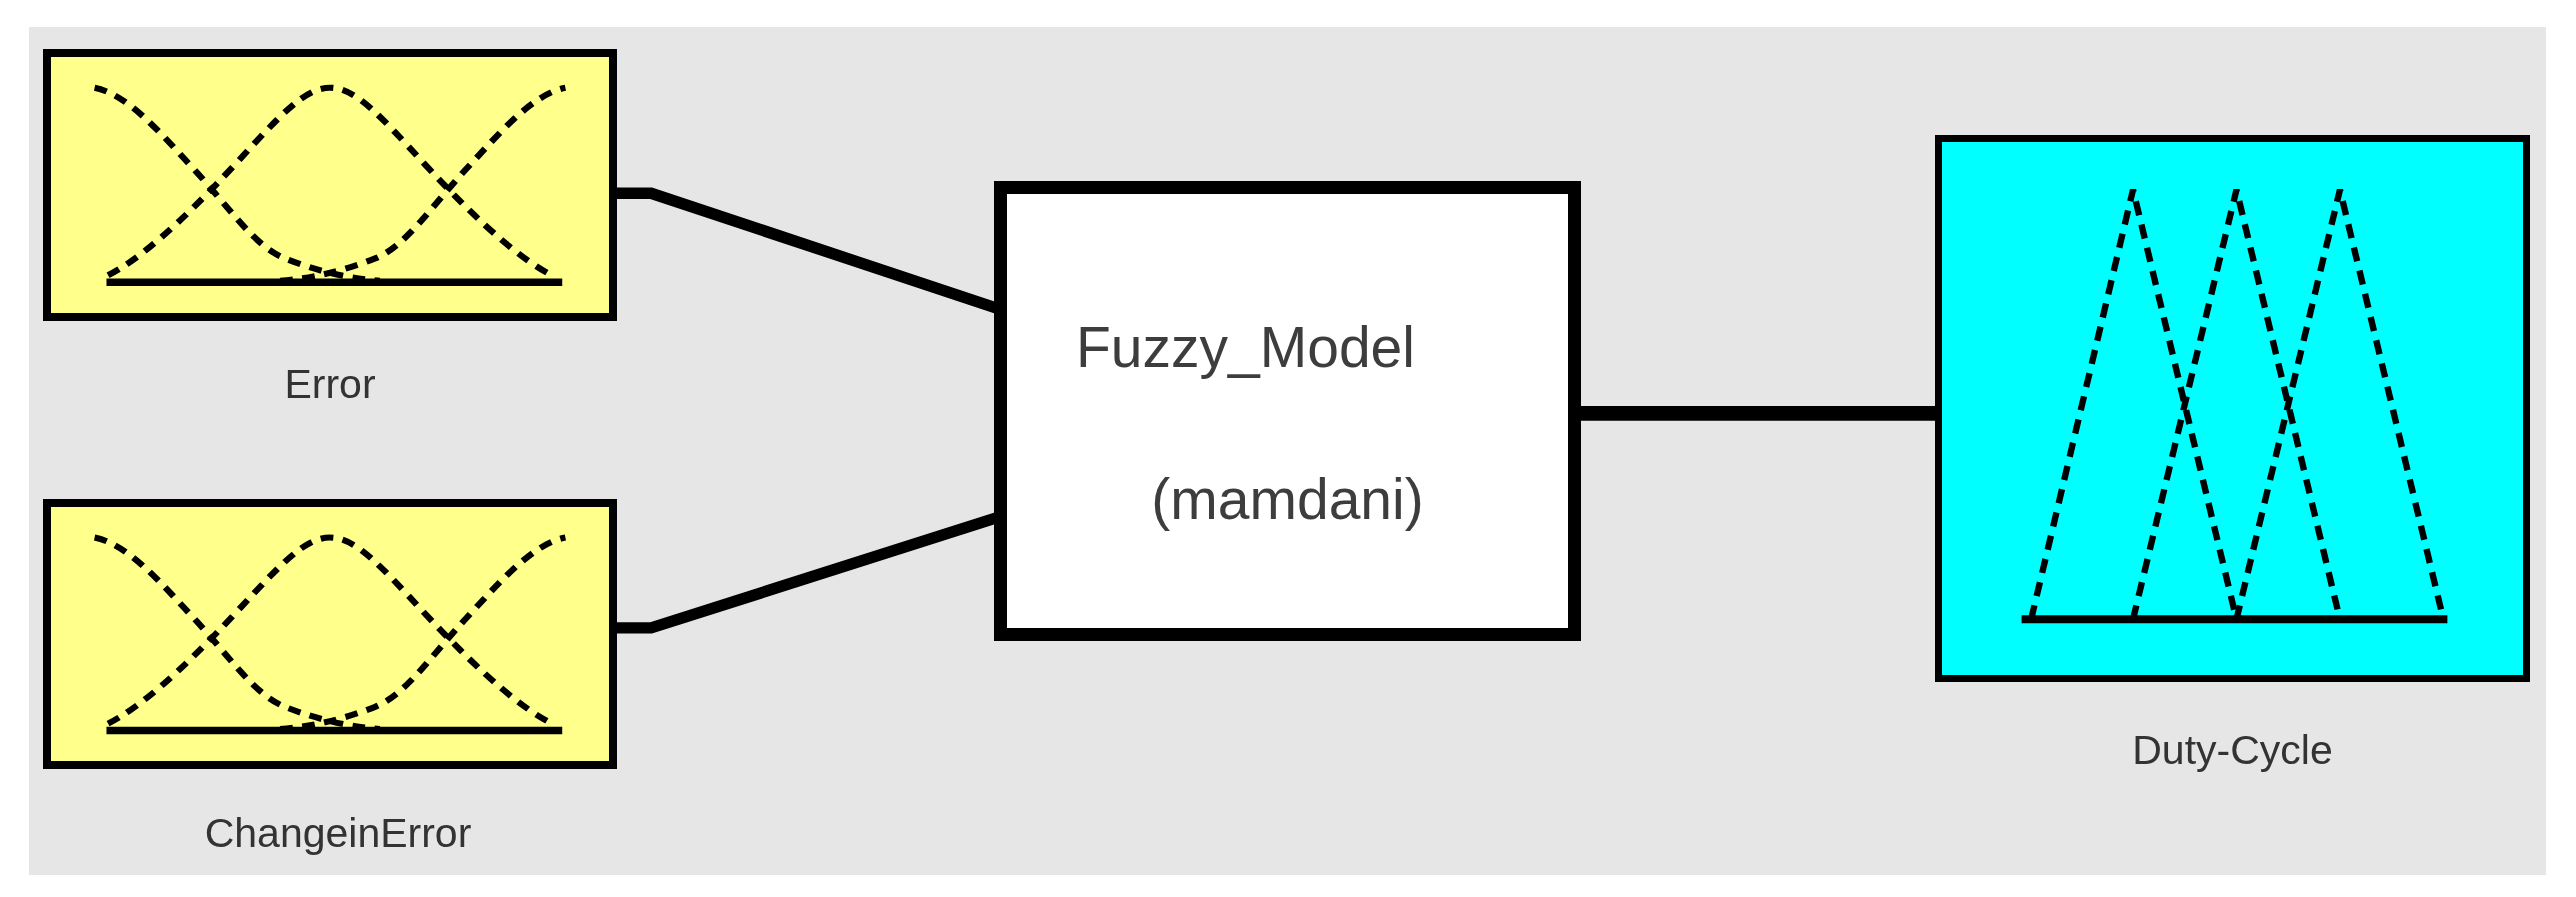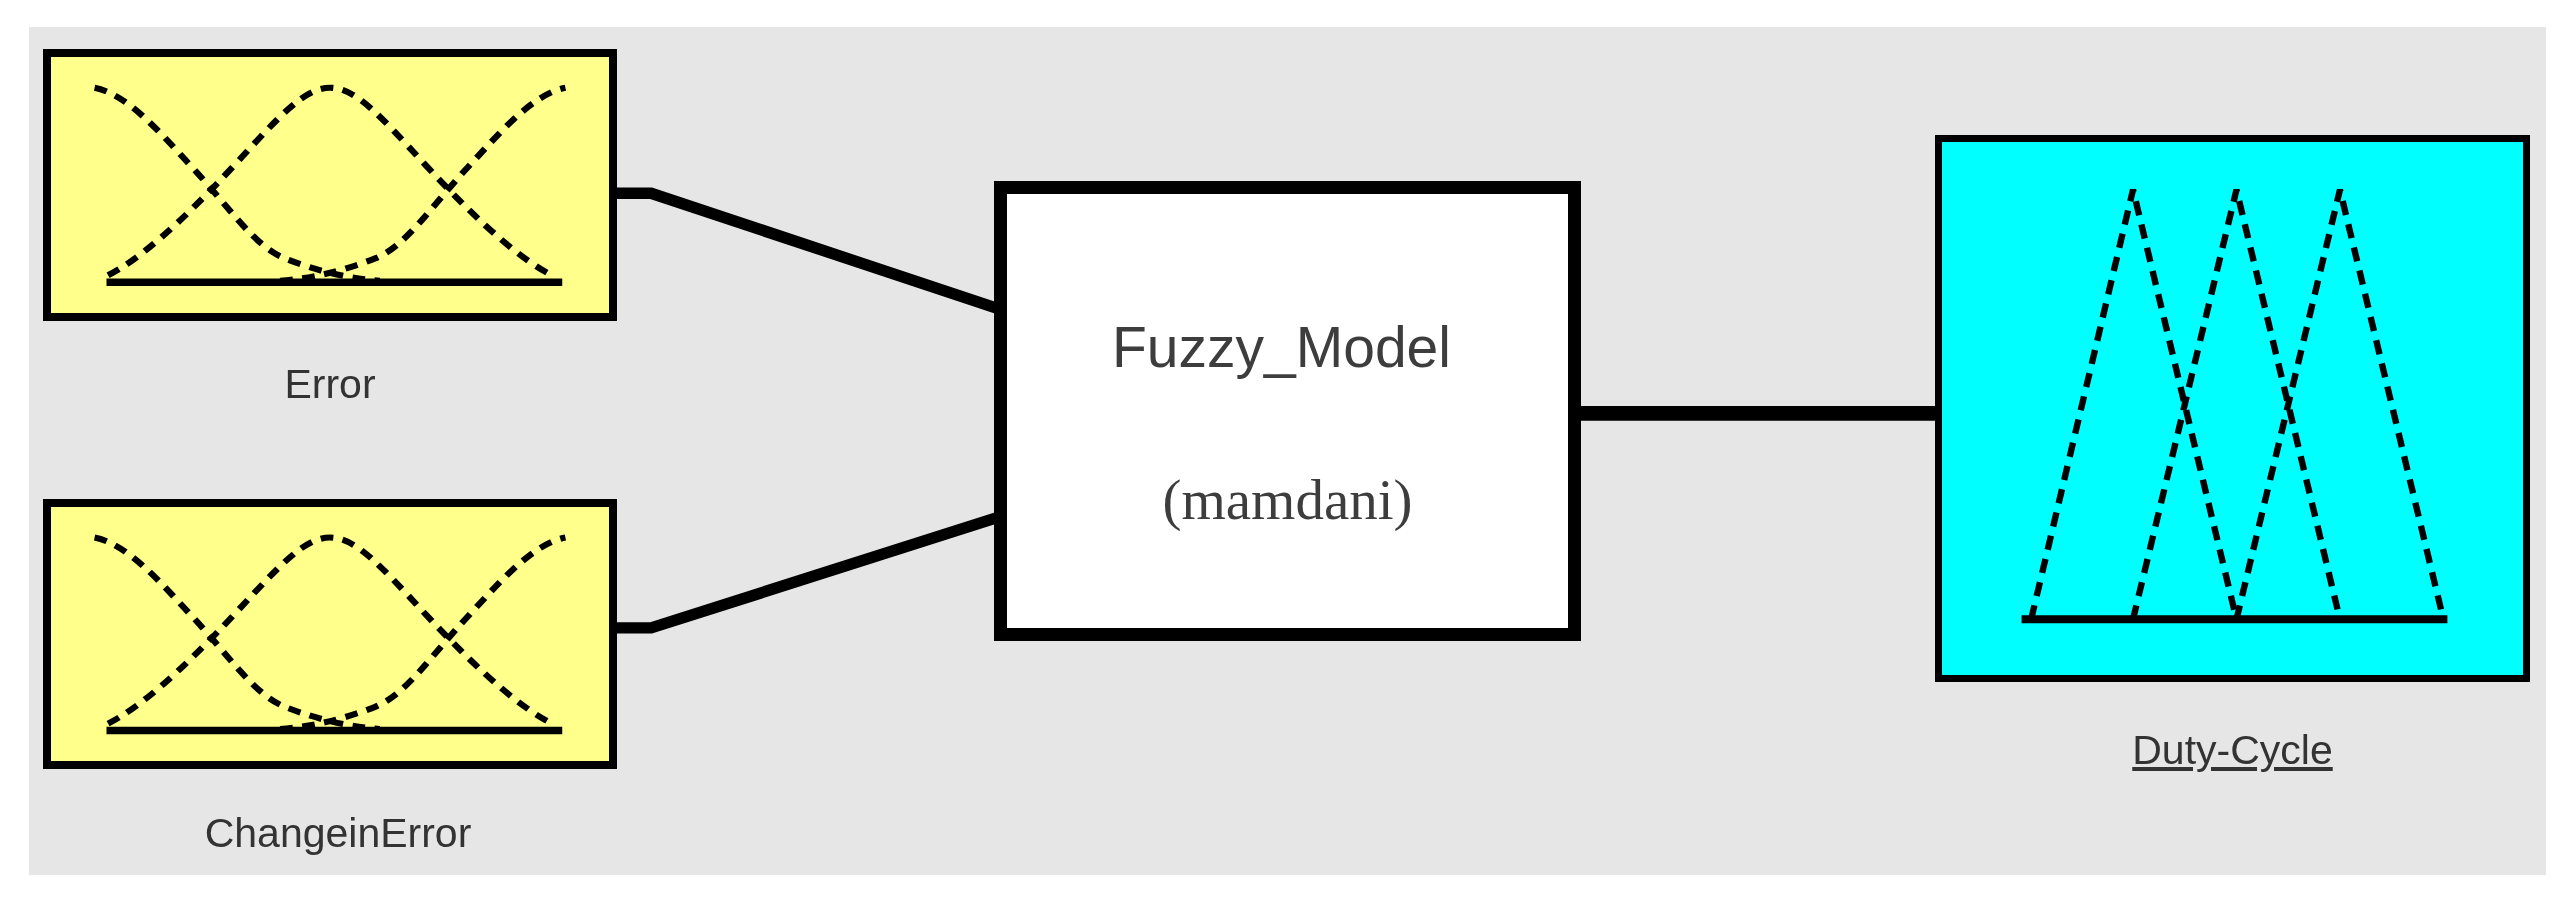--- a/index.html
+++ b/index.html
@@ -57,25 +57,25 @@
   <svg viewBox="0 0 704 333" preserveAspectRatio="none">
     <path class="mf-base" d="M 70 293 H 645"></path>
     <path class="mf-curve" d="M 55 40 C 95 48 135 95 175 140 C 225 195 255 245 295 262 C 330 276 370 288 415 291"></path>
     <path class="mf-curve" d="M 72 284 C 110 264 160 220 232 140 C 290 75 320 40 352 40 C 384 40 414 75 472 140 C 544 220 594 264 632 284"></path>
     <path class="mf-curve" d="M 289 291 C 334 288 374 276 409 262 C 449 245 479 195 529 140 C 569 95 609 48 649 40"></path>
   </svg>
 </div>
 <div class="diag-label" style="left:51px; top:797px; width:574px;">ChangeinError</div>
 
 <div class="block proc-box" style="left: 994px; top: 181px; width: 587px; height: 460px; background-color: rgb(255, 255, 255);"></div>
-<div class="proc-text" style="left:988px; top:311px; width:587px;">Fuzzy_Model</div>
-<div class="proc-text" style="left:994px; top:463px; width:587px;font-family:Liberation Serif, serif;">(mamdani)</div>
+<div class="proc-text" style="left:952px; top:311px; width:587px;">Fuzzy_Model</div>
+<div class="proc-text" style="left:994px; top:463px; width:587px;">(mamdani)</div>
 
 <div class="block var-box" style="left: 1935px; top: 135px; width: 595px; height: 547px; border-width: 7.3px; background-color: rgb(0, 255, 255);">
   <svg viewBox="0 0 730 670" preserveAspectRatio="none">
     <path class="mf-base" d="M 100 600 H 635"></path>
     <path class="mf-curve" style="stroke-dasharray:18 12" d="M 112 600 L 240 60 L 370 600"></path>
     <path class="mf-curve" style="stroke-dasharray:18 12" d="M 240 600 L 370 60 L 500 600"></path>
     <path class="mf-curve" style="stroke-dasharray:18 12" d="M 370 600 L 500 60 L 630 600"></path>
   </svg>
 </div>
-<div class="diag-label" style="left:1935px; top:714px; width:595px;text-decoration:underline;">Duty-Cycle</div>
+<div class="diag-label" style="left:1935px; top:714px; width:595px;">Duty-Cycle</div>
 
 
 </body></html>

